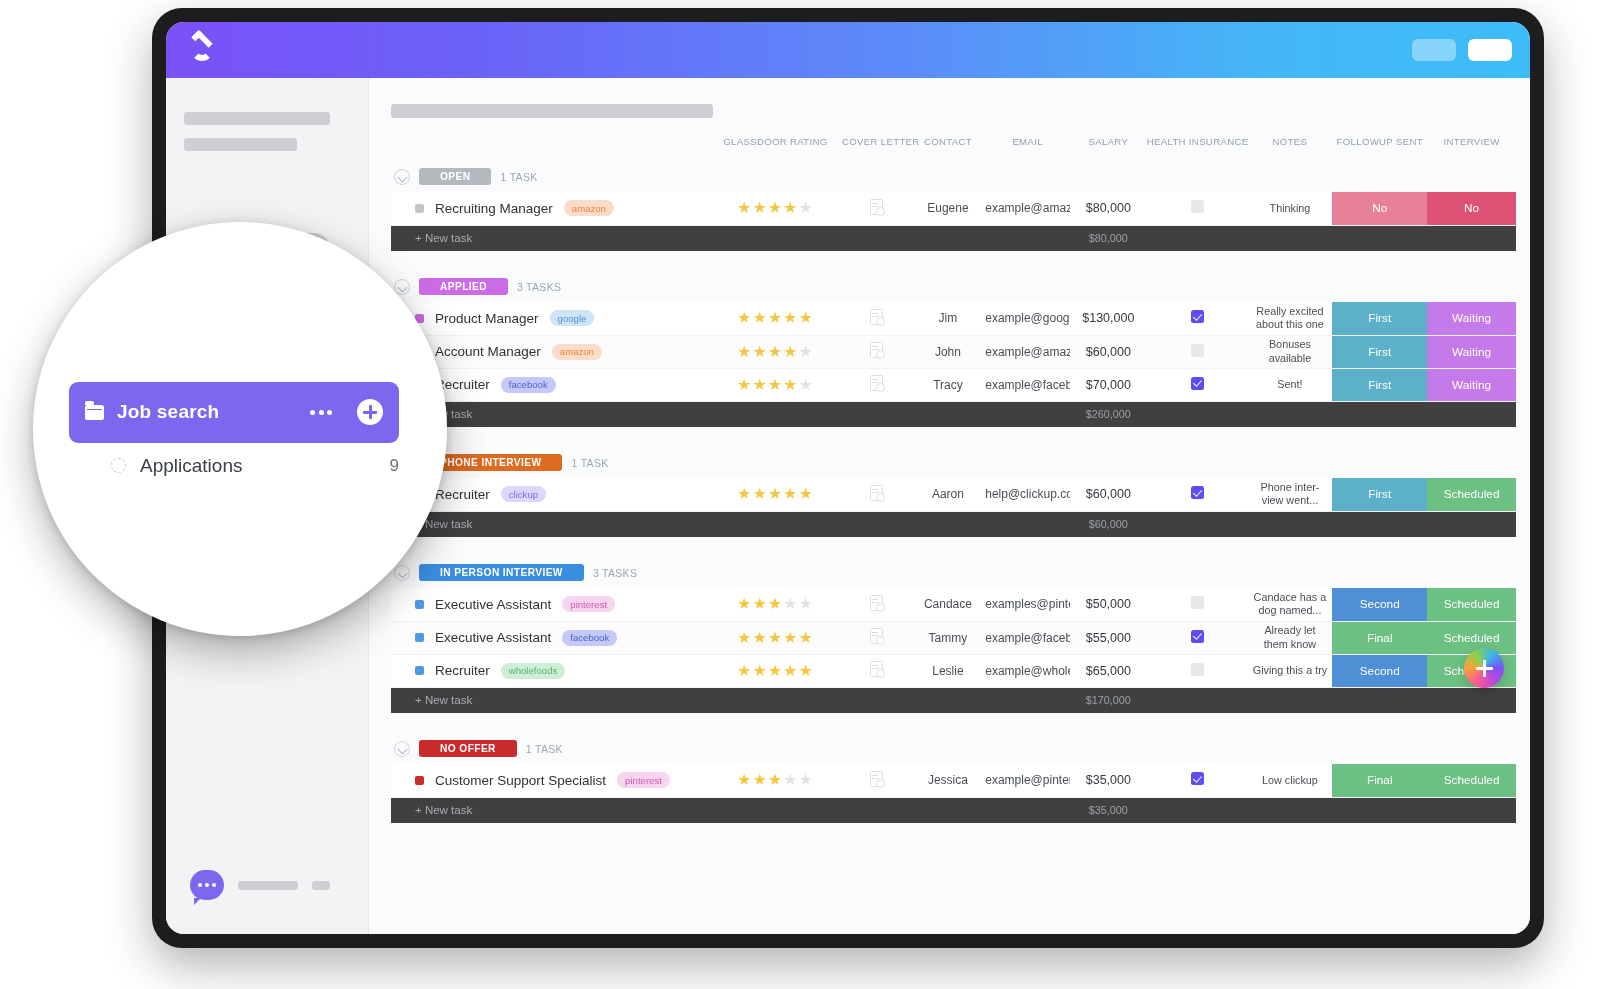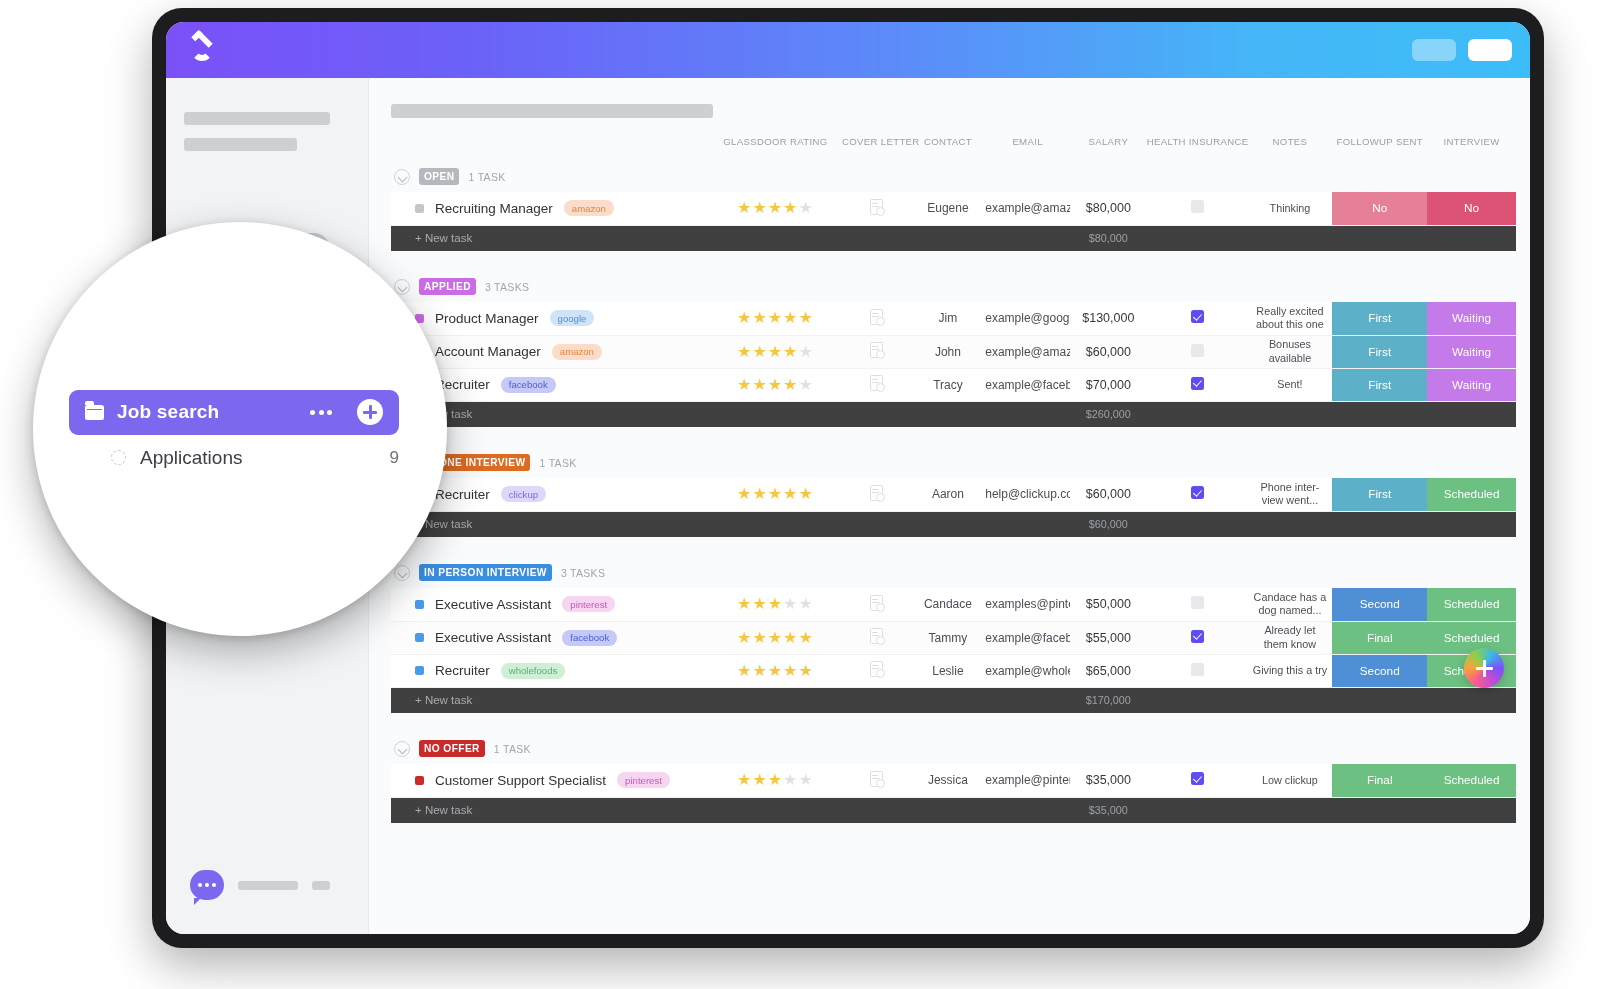--- a/index.html
+++ b/index.html
@@ -132,21 +132,21 @@
     border: 1.3px solid #cfd3d8; position: relative; flex: 0 0 16px;
   }
   .chev-circle::after {
     content: ""; position: absolute; left: 4px; top: 4.5px;
     width: 6px; height: 6px;
     border-right: 1.4px solid #b4b9bf; border-bottom: 1.4px solid #b4b9bf;
     transform: rotate(45deg);
   }
   .grp-badge {
     font-size: 10.2px; font-weight: 700; letter-spacing: .4px;
-    color: #fff; padding: 3px 5px; border-radius: 3px; text-transform: uppercase;
+    color: #fff; padding: 3px 21px; border-radius: 3px; text-transform: uppercase;
     white-space: nowrap;
   }
   .grp-count { font-size: 10.5px; color: #a0a6ad; letter-spacing: .3px; white-space: nowrap; }
 
   
   .task-row td {
     background: #ffffff;
     border-bottom: 1px solid #f1f2f4;
     height: 33px; vertical-align: middle;
   }
@@ -235,21 +235,21 @@
     border-radius: 50%;
     background: #ffffff;
     box-shadow: 0 16px 42px rgba(0,0,0,0.30), 0 2px 10px rgba(0,0,0,0.16);
     overflow: hidden;
     display: flex; flex-direction: column;
     justify-content: center;
     padding: 0 36px;
   }
   .mag-item {
     background: #7b68ee; border-radius: 9px;
-    height: 45px; display: flex; align-items: center;
+    height: 61px; display: flex; align-items: center;
     padding: 0 16px; gap: 13px; margin-bottom: 12px;
     width: 330px;
   }
   .folder-ic {
     width: 19px; height: 15px; border-radius: 2.5px 2.5px 2px 2px;
     background: #fff; position: relative; flex: 0 0 19px;
   }
   .folder-ic::before {
     content: ""; position: absolute; left: 0; top: -3.5px;
     width: 9px; height: 4px; border-radius: 2px 2px 0 0; background: #fff;

